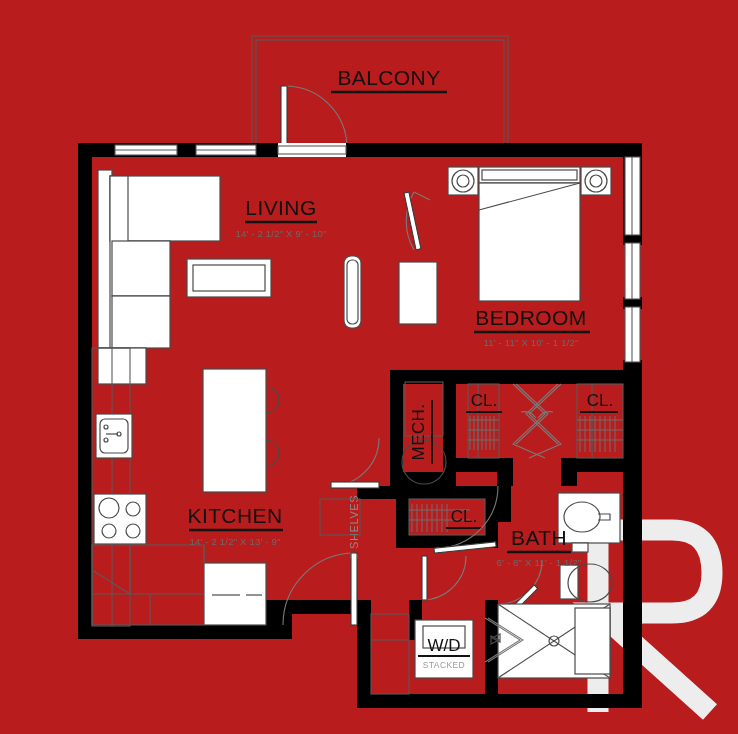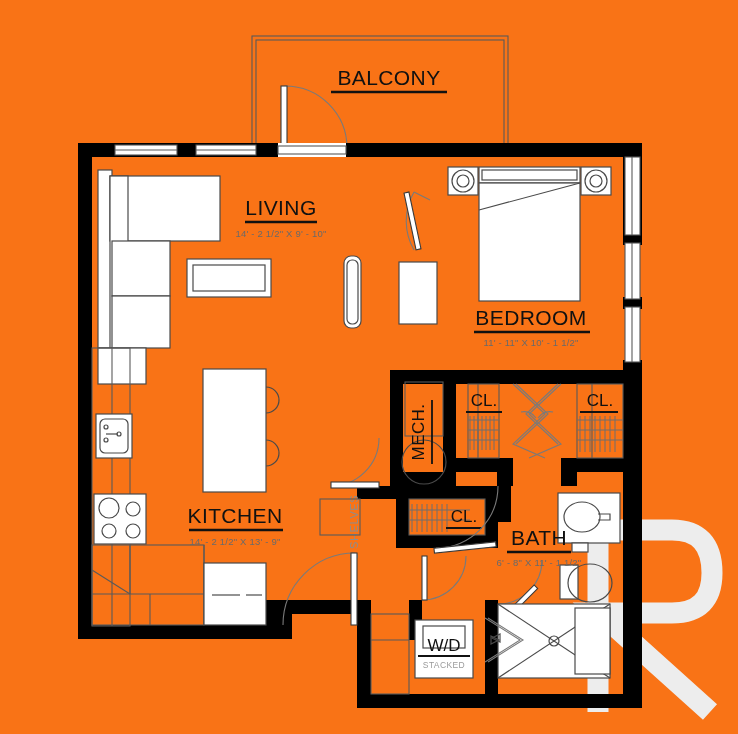--- a/index.html
+++ b/index.html
@@ -7,21 +7,21 @@
     padding: 0;
     background: #ffffff;
   }
   body {
     font-family: "Liberation Sans", sans-serif;
   }
   #floorplan-stage {
     position: relative;
     width: 738px;
     height: 734px;
-    background: #f97316;
+    background: #b91c1c;
     overflow: hidden;
   }
   #floorplan-svg {
     position: absolute;
     left: 0;
     top: 0;
     width: 738px;
     height: 734px;
   }
   .wall        { fill: #000000; }

